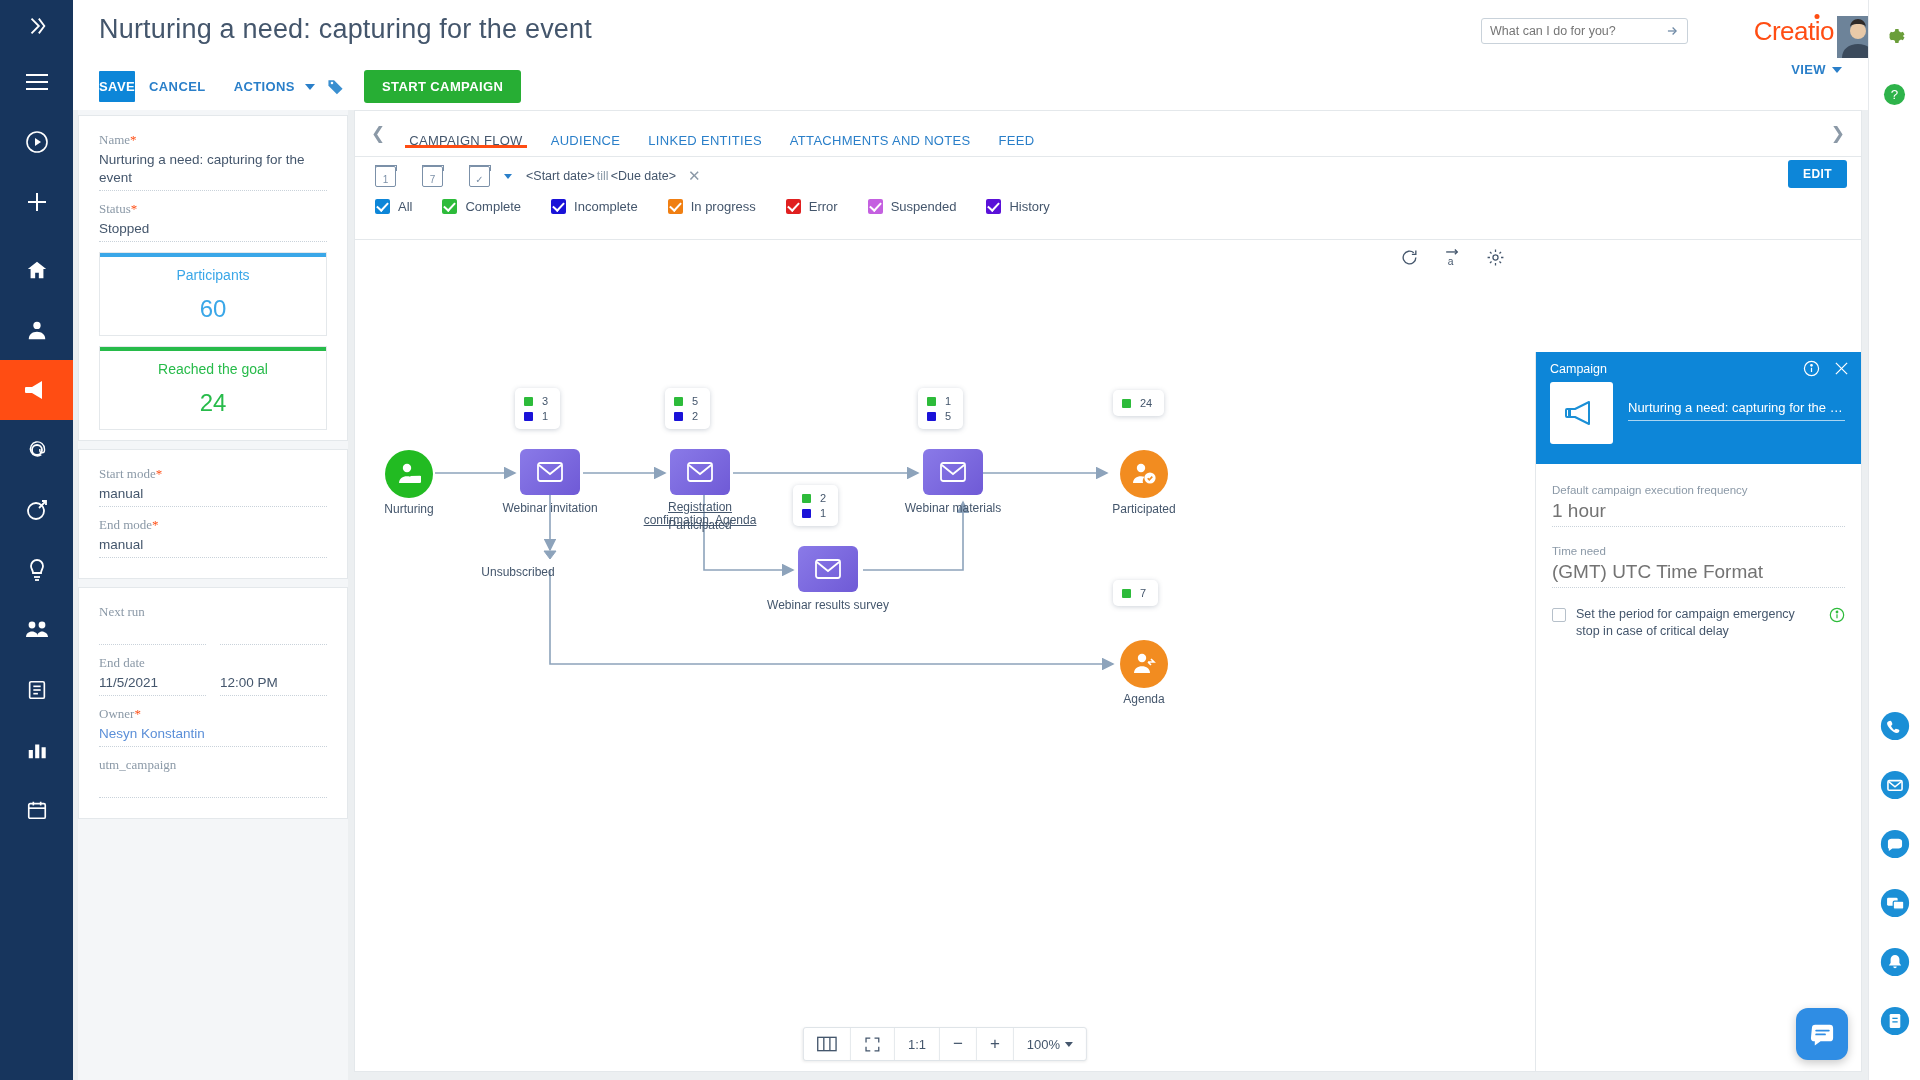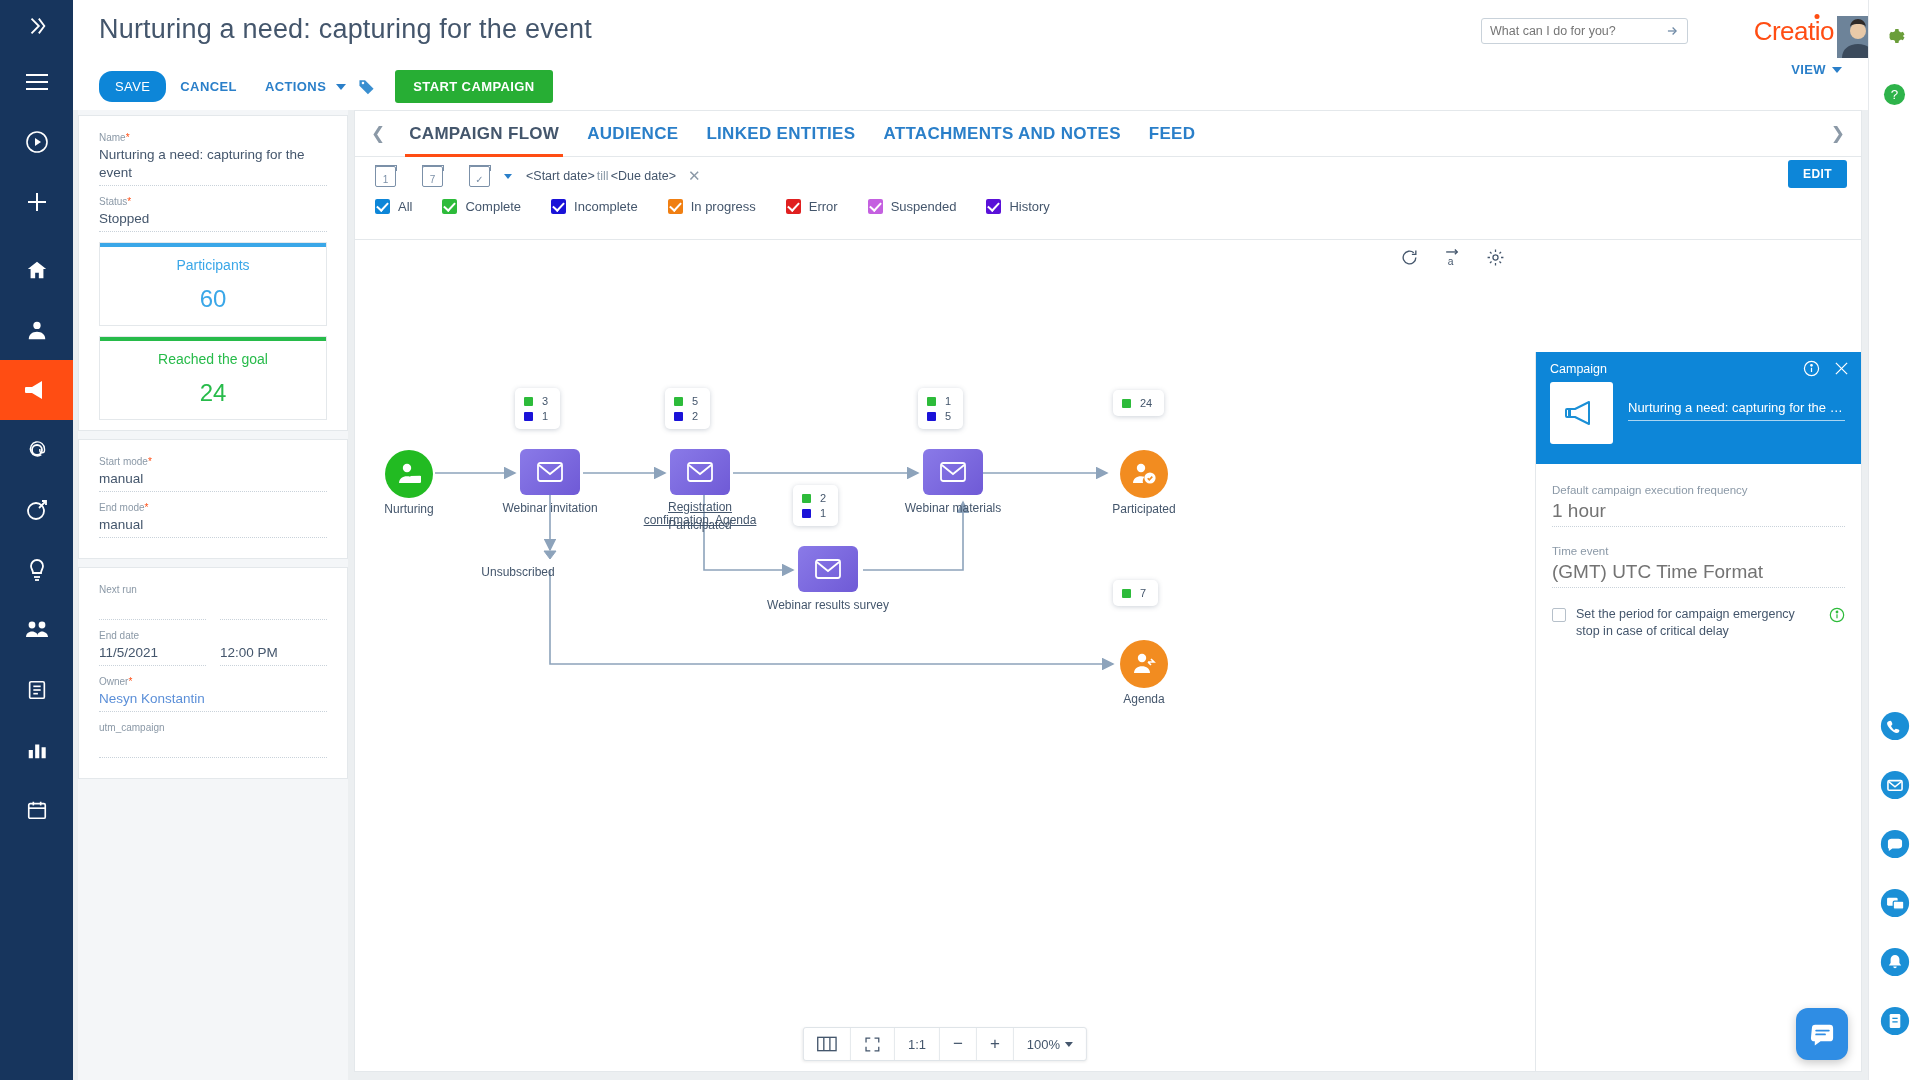--- a/index.html
+++ b/index.html
@@ -37,23 +37,23 @@
   .header {
     position: absolute; left: 73px; top: 0; right: 52px; height: 110px;
     background: #ffffff;
   }
   .page-title {
     position: absolute; left: 26px; top: 14px;
     font-size: 27px; color: #44566c; font-weight: 400; letter-spacing: .2px;
   }
   .btnbar { position: absolute; left: 26px; top: 70px; display: flex; align-items: center; gap: 0; }
   .btn-save {
-    background: #0d86d8; color: #fff; border: none; border-radius: 13px;
-    font-size: 13px; font-weight: 400; letter-spacing: .4px;
-    padding: 8px 16px; cursor: pointer; font-family: inherit;
+    background: #0d86d8; color: #fff; border: none; border-radius: 1px;
+    font-size: 13px; font-weight: 700; letter-spacing: .4px;
+    padding: 8px 0; cursor: pointer; font-family: inherit;
   }
   .btn-link {
     background: none; border: none; color: #2a7fc9; font-size: 13px;
     font-weight: 700; letter-spacing: .4px; padding: 8px 14px; cursor: pointer; font-family: inherit;
   }
   .btn-actions { display: flex; align-items: center; gap: 6px; }
   .caret { width: 0; height: 0; border-left: 5px solid transparent; border-right: 5px solid transparent; border-top: 6px solid #2a7fc9; }
   .tag-ic { padding: 6px 12px; cursor: pointer; display:flex; align-items:center; }
   .btn-start {
     background: #27ae34; color: #fff; border: none; border-radius: 3px;
@@ -87,21 +87,21 @@
     font-weight: 700; letter-spacing: .4px; cursor: pointer; display:flex; align-items:center; gap:6px;
   }
 
   
   .leftpanel {
     position: absolute; left: 78px; top: 110px; width: 270px; bottom: 0;
     background: #f4f6f8; padding-top: 5px;
   }
   .card { background: #fff; border: 1px solid #e4e8eb; margin-bottom: 8px; padding: 16px 20px 10px; }
   .fld { margin-bottom: 10px; }
-  .fld-label { font-size: 10px; color: #8b99a7; margin-bottom: 3px; }
+  .fld-label { font-size: 13px; color: #8b99a7; margin-bottom: 3px; font-family: Liberation Serif, serif; }
   .req { color: #ff4d13; }
   .fld-value {
     font-size: 13.5px; color: #44566c; border-bottom: 1px dotted #c9d2da;
     padding-bottom: 3px; min-height: 20px; line-height: 18px;
   }
   .fld-value.link { color: #5b8fd8; }
   .fld-value.empty { min-height: 22px; }
   .metric { border: 1px solid #e4e8eb; margin: 10px 0 0; text-align: center; padding: 0 0 12px; }
   .metric-bar { height: 4px; }
   .metric-title { font-size: 14px; margin-top: 10px; }
@@ -110,22 +110,22 @@
   .row2 > div { flex: 1; }
 
   
   .main {
     position: absolute; left: 354px; top: 110px; right: 58px; bottom: 8px;
     background: #fff; border: 1px solid #e4e8eb;
   }
   .tabs { display: flex; align-items: center; height: 46px; border-bottom: 1px solid #e4e8eb; padding: 0 6px; }
   .tab-arrow { padding: 0 10px; color: #8b99a7; cursor: pointer; font-size: 17px; }
   .tab {
-    font-size: 17px; font-weight: 700; letter-spacing: .3px; color: #2a7fc9;
-    padding: 14px 14px 13px; cursor: pointer; position: relative; white-space: nowrap;
+    font-size: 13px; font-weight: 400; letter-spacing: .3px; color: #2a7fc9;
+    padding: 14px 14px 0; cursor: pointer; position: relative; white-space: nowrap;
   }
   .tab.active { color: #44566c; }
   .tab.active::after {
     content: ""; position: absolute; left: 10px; right: 10px; bottom: 0; height: 3px; background: #ff4d13;
   }
   .tab-arrow.right { margin-left: auto; }
 
   .filterbar { position: relative; height: 38px; display: flex; align-items: center; padding: 0 20px; }
   .cal-ic { width: 21px; height: 21px; border: 1.5px solid #7b90a8; border-radius: 2px; position: relative; margin-right: 18px; cursor: pointer; }
   .cal-ic::before {
@@ -769,21 +769,21 @@
           </div>
           <div class="camp-name">Nurturing a need: capturing for the ev...</div>
         </div>
 
         <div class="camp-body">
           <div>
             <div class="cp-label">Default campaign execution frequency</div>
             <div class="cp-value">1 hour</div>
           </div>
           <div>
-            <div class="cp-label">Time event</div>
+            <div class="cp-label">Time need</div>
             <div class="cp-value">(GMT) UTC Time Format</div>
           </div>
           <div class="cp-check">
             <span class="cp-box"></span>
             <span class="cp-text">Set the period for campaign emergency stop in case of critical delay</span>
             <span class="info-ic">
               <svg width="16" height="16" viewBox="0 0 24 24" fill="none" stroke="#2dbb3a" stroke-width="1.8">
                   <circle cx="12" cy="12" r="10"></circle>
                   <line x1="12" y1="11" x2="12" y2="17"></line>
                   <circle cx="12" cy="7.5" r="1.2" fill="#2dbb3a"></circle>

